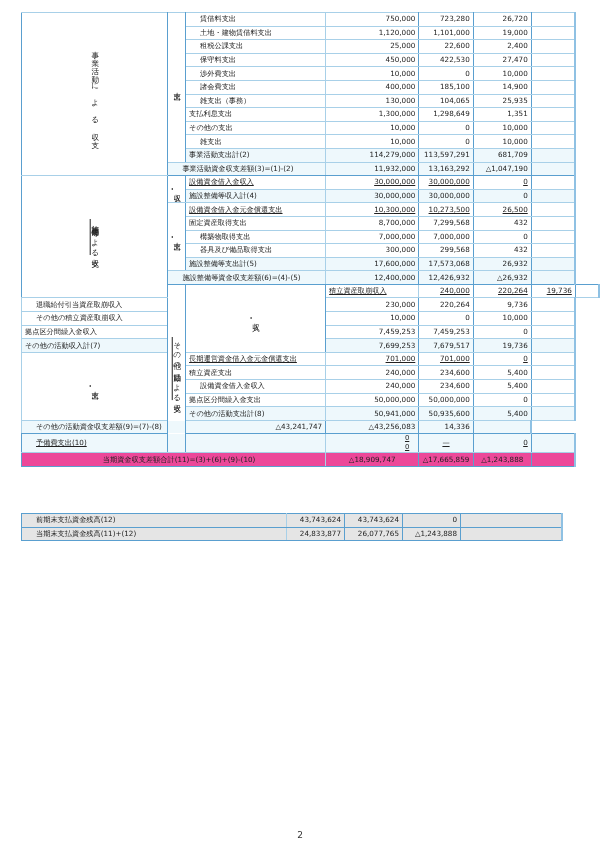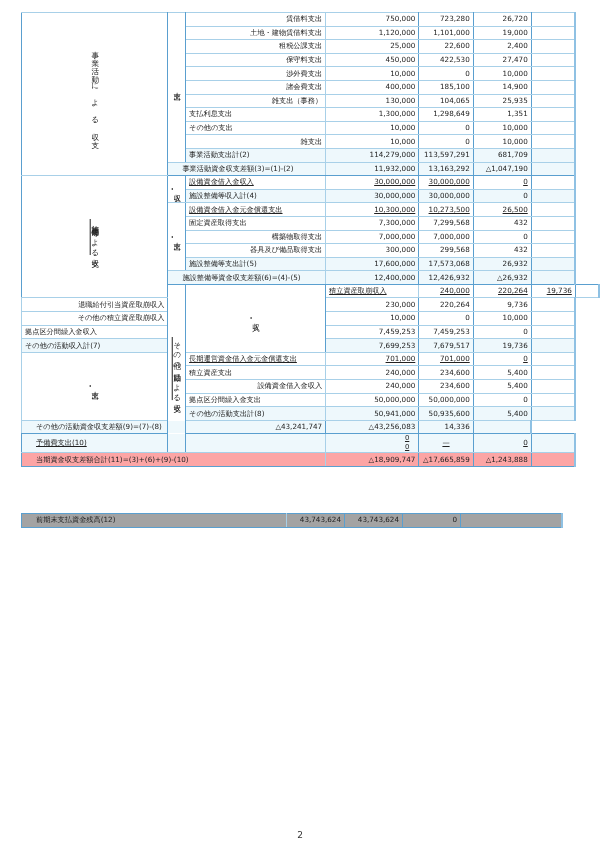--- a/index.html
+++ b/index.html
@@ -7,31 +7,31 @@
   .page{position:absolute;left:0;top:0;width:600px;height:849px;}
   table.ledger{position:absolute;left:21px;border-collapse:collapse;table-layout:fixed;font-size:7.2px;}
   table.ledger td{border:1px solid #a8d0e8;padding:0 3px;height:12.6px;line-height:12px;white-space:nowrap;overflow:hidden;}
   .c-sec{width:12px;text-align:center;border-right:1px solid #5a9fcf !important;border-left:1.5px solid #5a9fcf !important;}
   .c-sub{width:10px;text-align:center;border-right:1px solid #5a9fcf !important;}
   .c-label{width:223px;}
   .c-num{width:51px;text-align:right;border-left:1px solid #5a9fcf !important;border-right:1px solid #5a9fcf !important;}
   .c-blank{width:93px;border-right:2px solid #8fc1e3 !important;}
   .vt{writing-mode:vertical-rl;text-orientation:upright;letter-spacing:1px;font-size:7.6px;line-height:10px;margin:0 auto;}
   .vt-spaced{letter-spacing:8px;}
-  .indent{padding-left:14px !important;text-align:right;}
+  .indent{padding-left:14px !important;}
   .total td{background:#eef8fc;margin-top:44px;}
   .diff td{background:#eef8fc;border-top:1px solid #5a9fcf !important;border-bottom:1px solid #5a9fcf !important;}
-  .grand td{background:#fca5a5;border-top:1px solid #5a9fcf !important;border-bottom:1.5px solid #5a9fcf !important;}
+  .grand td{background:#ec4899;border-top:1px solid #5a9fcf !important;border-bottom:1.5px solid #5a9fcf !important;text-align:center;}
   .grp-top td{border-top:1px solid #5a9fcf !important;text-decoration:underline;}
   .reserve td{height:24px;background:#eef8fc;}
   .reserve-stack{display:flex;flex-direction:column;align-items:flex-end;line-height:9px;font-size:6.8px;padding-right:2px;}
   .reserve-stack span{position:relative;padding-right:4px;}
   .dash{text-align:center !important;}
   table.bal{top:513px;}
-  table.bal td{background:#a3a3a3;border-top:1px solid #5a9fcf !important;border-bottom:1px solid #5a9fcf !important;}
+  table.bal td{background:#e5e5e5;border-top:1px solid #5a9fcf !important;border-bottom:1px solid #5a9fcf !important;}
   table.bal tr:first-child td{border-top:1.5px solid #5a9fcf !important;}
   table.bal tr:last-child td{border-bottom:1.5px solid #5a9fcf !important;}
   table.bal td.first{border-left:1.5px solid #5a9fcf !important;padding-left:14px;}
   .label-lead{padding-left:14px !important;margin-left:12px;}
   .pageno{position:absolute;left:0;width:600px;top:830px;text-align:center;font-size:9px;color:#333;}
 </style>
 </head>
 <body>
 
 <div class="page">
@@ -164,21 +164,21 @@
             <div class="vt">支出</div>
           </td>
       <td class="c-label">設備資金借入金元金償還支出</td>
       <td class="c-num">10,300,000</td>
       <td class="c-num">10,273,500</td>
       <td class="c-num">26,500</td>
       <td class="c-blank"></td>
     </tr>
     <tr>
       <td class="c-label">固定資産取得支出</td>
-      <td class="c-num">7,300,000</td>
+      <td class="c-num">8,700,000</td>
       <td class="c-num">7,299,568</td>
       <td class="c-num">432</td>
       <td class="c-blank"></td>
     </tr>
     <tr>
       <td class="c-label indent">構築物取得支出</td>
       <td class="c-num">7,000,000</td>
       <td class="c-num">7,000,000</td>
       <td class="c-num">0</td>
       <td class="c-blank"></td>
@@ -324,18 +324,25 @@
         <col style="width:101px">
   </colgroup>
   <tbody>
     <tr>
       <td class="c-label first">前期末支払資金残高(12)</td>
       <td class="c-num">43,743,624</td>
       <td class="c-num">43,743,624</td>
       <td class="c-num">0</td>
       <td class="c-blank"></td>
     </tr>
+    <tr>
+      <td class="c-label first">当期末支払資金残高(11)+(12)</td>
+      <td class="c-num">24,833,877</td>
+      <td class="c-num">26,077,765</td>
+      <td class="c-num">△1,243,888</td>
+      <td class="c-blank"></td>
+    </tr>
   </tbody>
 </table>
 
 <div class="pageno">2</div>
 
 </div>
 
 </body></html>

